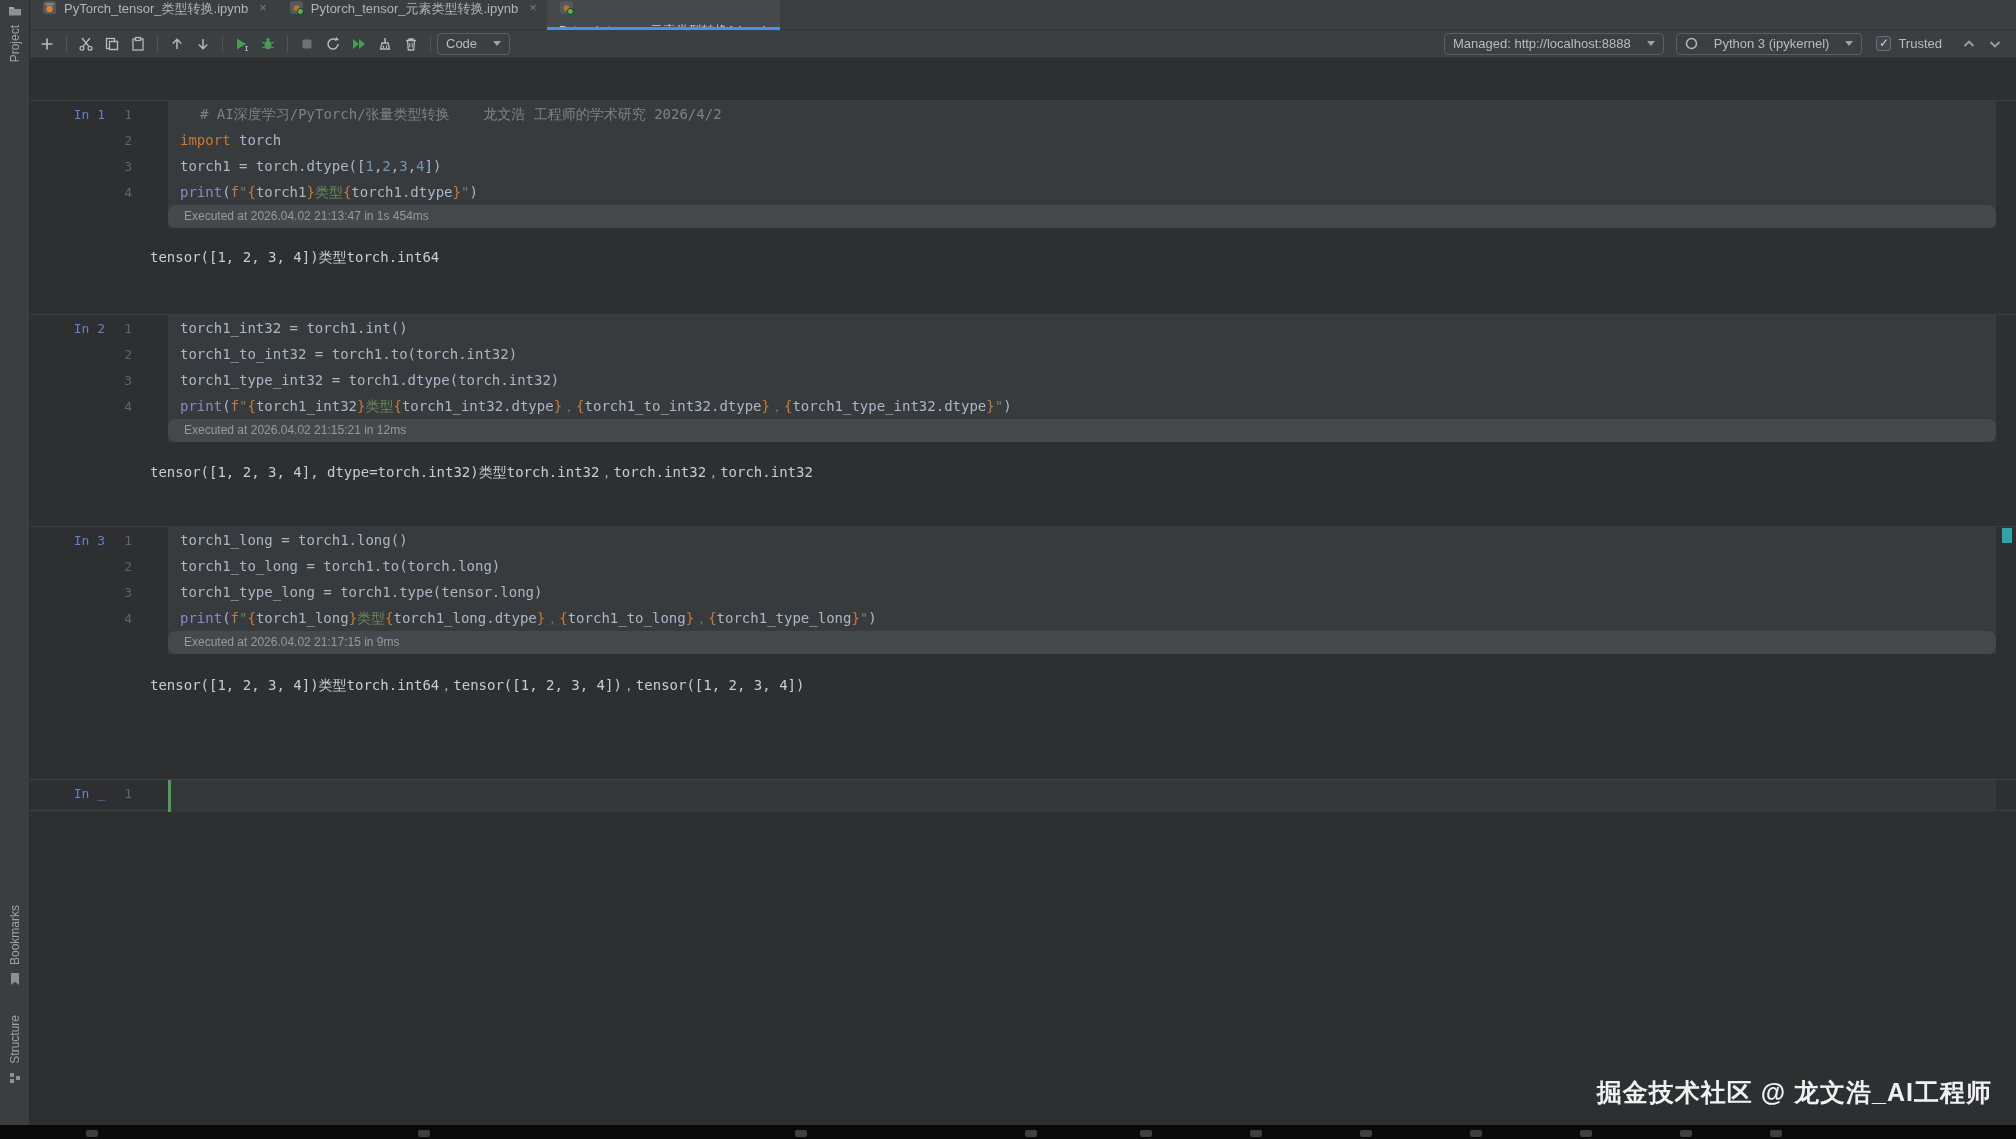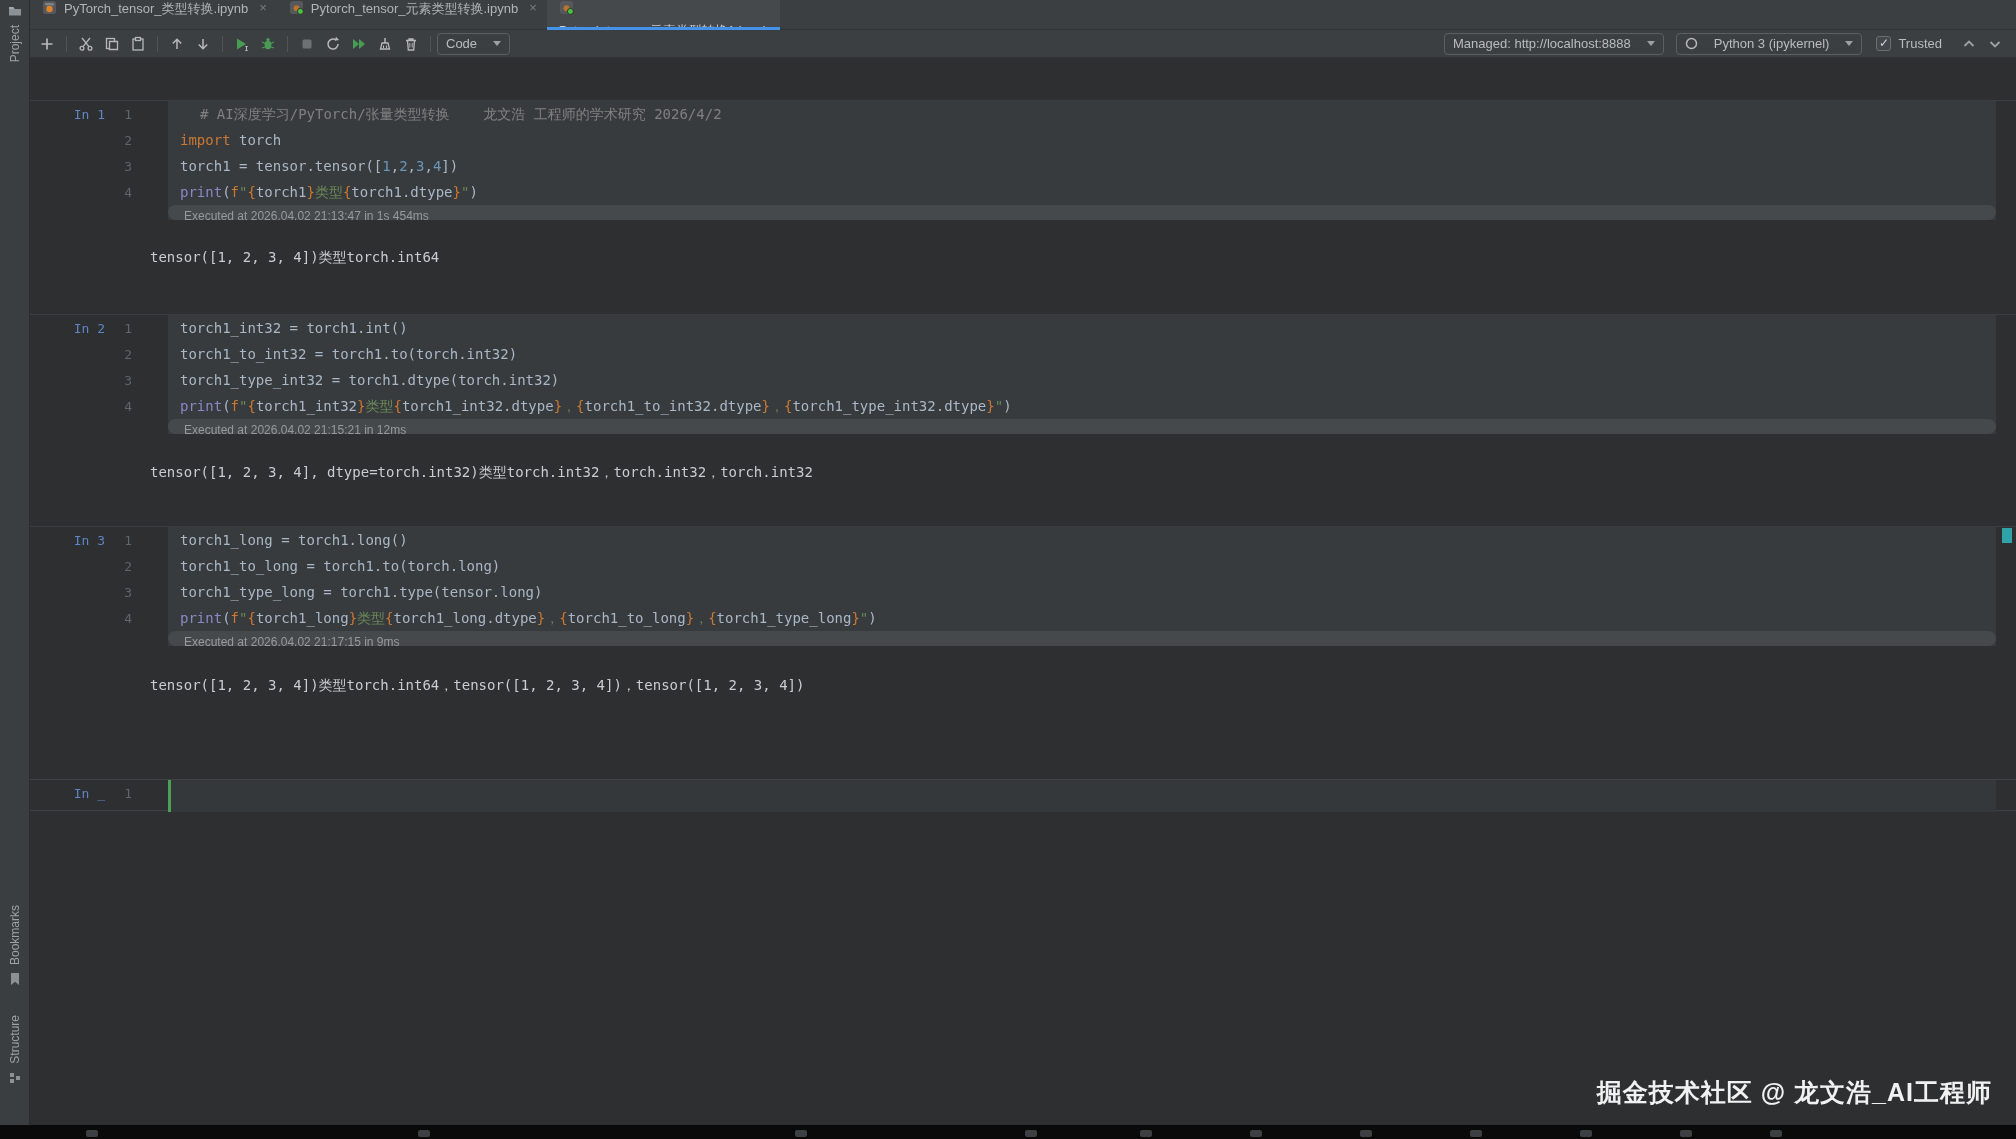--- a/index.html
+++ b/index.html
@@ -57,21 +57,21 @@
   .panel { margin-left:138px; margin-right:20px; background:#383b3d; }
   .cl { height:26px; line-height:26px; font-size:14px; padding-left:12px; white-space:pre;
     color:#a9b7c6; cursor:text; }
   .t-com { color:#808080;margin-left:20px; }
   .t-kw  { color:#cc7832; }
   .t-fn  { color:#8888c6; }
   .t-str { color:#6a8759; }
   .t-num { color:#6897bb; }
   .t-brace { color:#cc7832; }
   .t-def { color:#a9b7c6; }
-  .exec { height:15px; line-height:23px; background:#46494c; color:#969a9d; font-size:12px;
+  .exec { height:23px; line-height:23px; background:#46494c; color:#969a9d; font-size:12px;
     font-family:"Liberation Sans",sans-serif; padding-left:16px;border-radius:8px; }
   .outrow { position:absolute; left:120px; right:20px; height:26px; line-height:26px;
     font-size:14px; color:#c9cdd0; white-space:pre; }
   .empty-panel { margin-left:138px; margin-right:20px; height:32px; background:#35383a;
     border-left:3px solid #4f9e58; }
   .cell.empty { border-top:1px solid #3e4244; border-bottom:1px solid #3e4244; }
 
   
   .watermark { position:absolute; right:24px; top:1076px; font-size:25px; font-weight:600;
     color:#f1f1f1; letter-spacing:1px; z-index:6; }
@@ -268,21 +268,21 @@
         <div class="linenos">
           <div class="ln">1</div>
           <div class="ln">2</div>
           <div class="ln">3</div>
           <div class="ln">4</div>
         </div>
       </div>
       <div class="panel">
         <div class="cl"><span class="t-com"># AI深度学习/PyTorch/张量类型转换    龙文浩 工程师的学术研究 2026/4/2</span></div>
         <div class="cl"><span class="t-kw">import</span><span class="t-def"> torch</span></div>
-        <div class="cl"><span class="t-def">torch1 = tensor.tensor([</span><span class="t-num">1</span><span class="t-def">,</span><span class="t-num">2</span><span class="t-def">,</span><span class="t-num">3</span><span class="t-def">,</span><span class="t-num">4</span><span class="t-def">])</span></div>
+        <div class="cl"><span class="t-def">torch1 = torch.dtype([</span><span class="t-num">1</span><span class="t-def">,</span><span class="t-num">2</span><span class="t-def">,</span><span class="t-num">3</span><span class="t-def">,</span><span class="t-num">4</span><span class="t-def">])</span></div>
         <div class="cl"><span class="t-fn">print</span><span class="t-def">(</span><span class="t-kw">f</span><span class="t-str">"</span><span class="t-brace">{</span><span class="t-def">torch1</span><span class="t-brace">}</span><span class="t-str">类型</span><span class="t-brace">{</span><span class="t-def">torch1.dtype</span><span class="t-brace">}</span><span class="t-str">"</span><span class="t-def">)</span></div>
         <div class="exec">Executed at 2026.04.02 21:13:47 in 1s 454ms</div>
       </div>
     </div>
     <div class="outrow" style="top:186px;">tensor([1, 2, 3, 4])类型torch.int64</div>
 
     <div class="cell" style="top:256px;">
       <div class="gutter">
         <div class="in-label">In 2</div>
         <div class="linenos">

